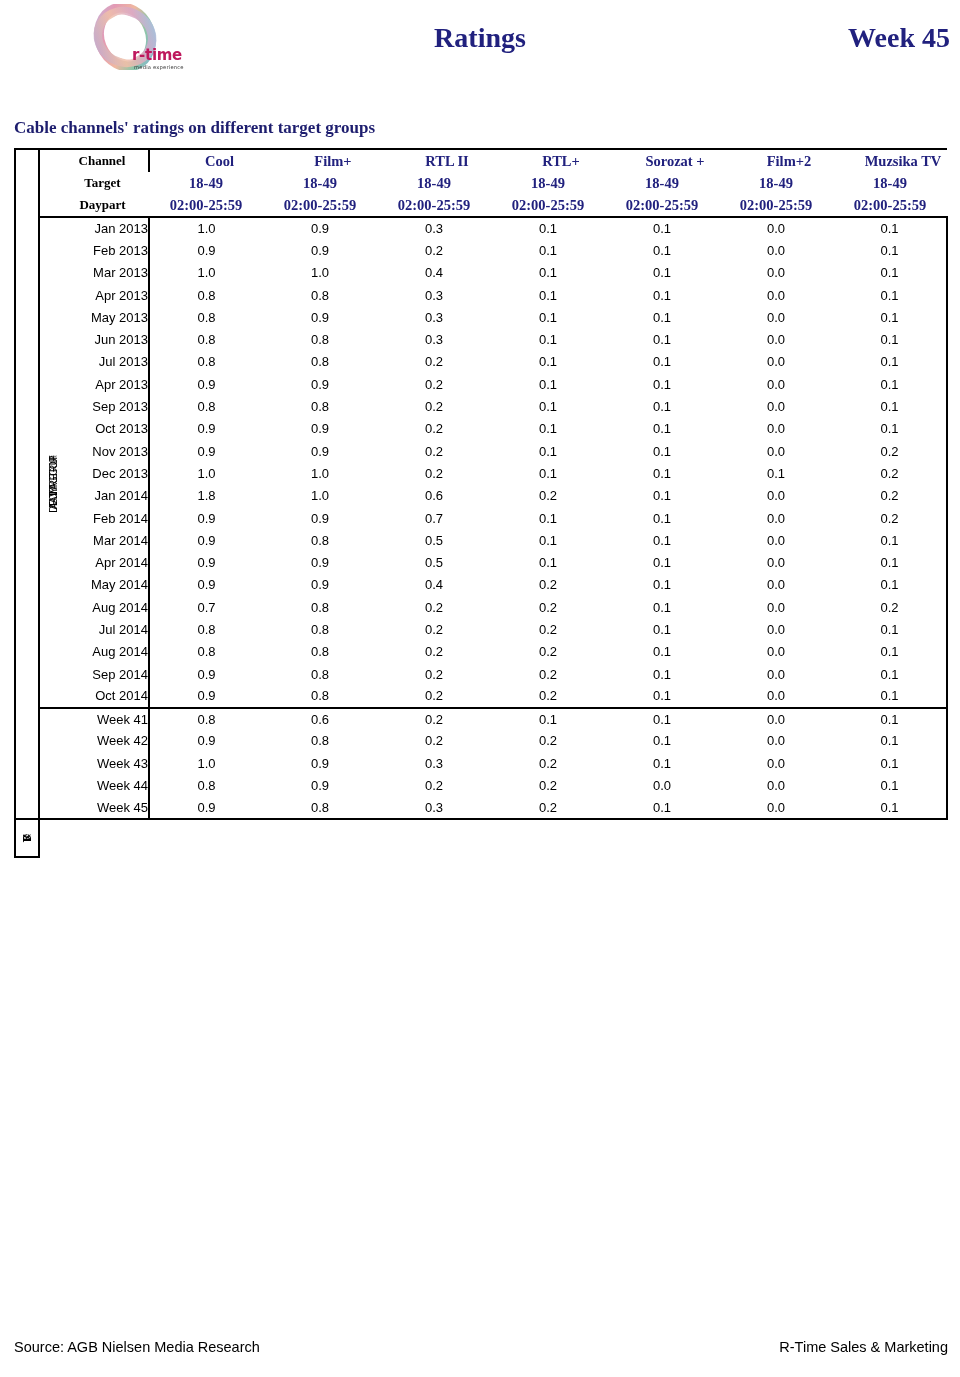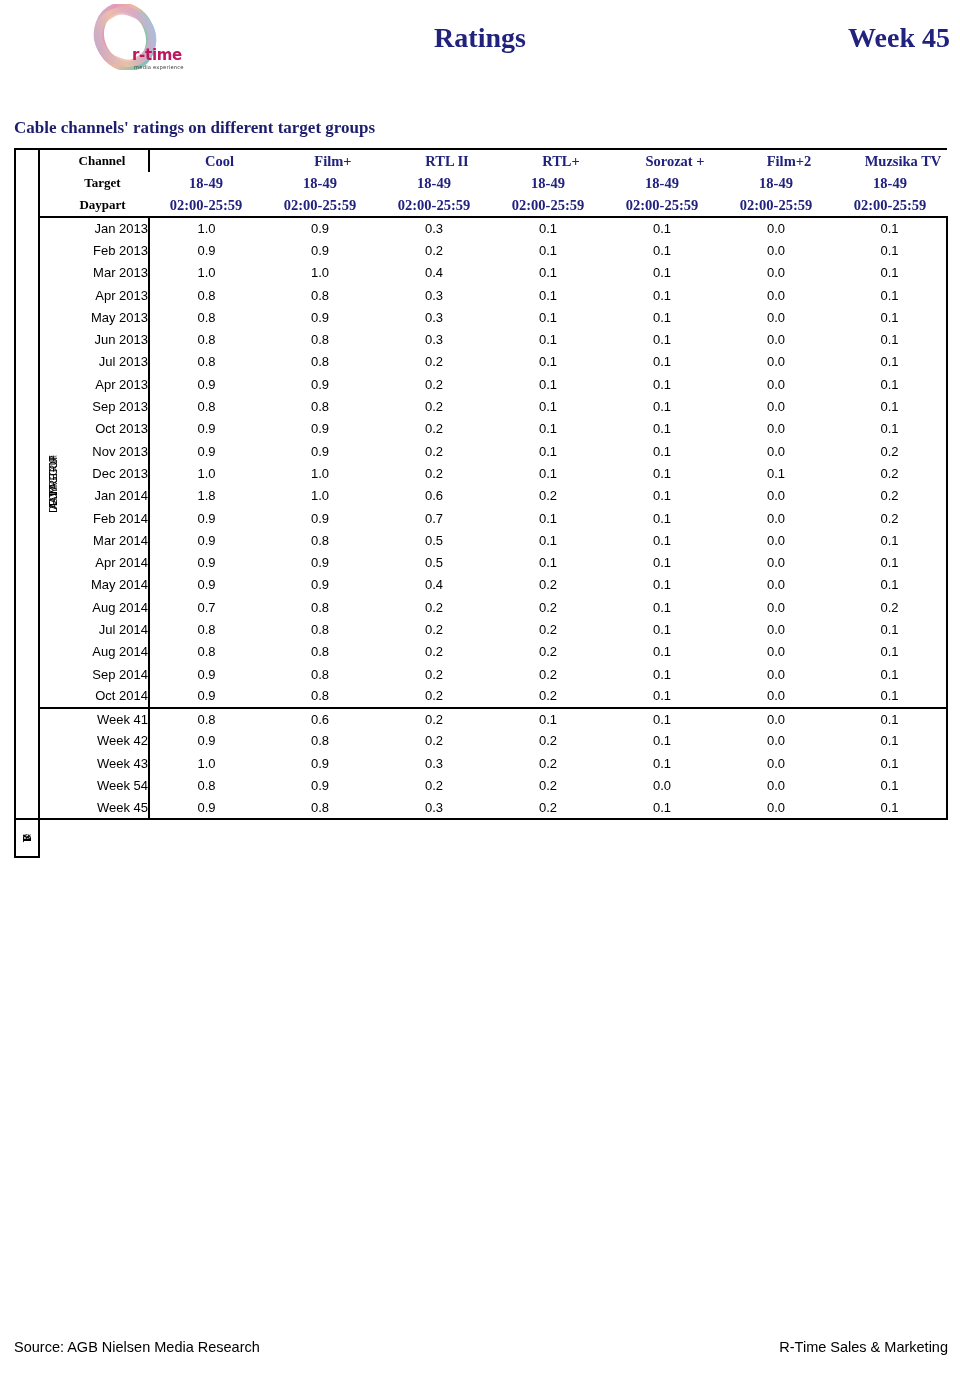--- a/index.html
+++ b/index.html
@@ -508,21 +508,21 @@
           <td class="col-label">Week 43</td>
           <td class="val">1.0</td>
           <td class="val">0.9</td>
           <td class="val">0.3</td>
           <td class="val">0.2</td>
           <td class="val">0.1</td>
           <td class="val">0.0</td>
           <td class="val last">0.1</td>
         </tr>
         <tr class="data-row">
-          <td class="col-label">Week 54</td>
+          <td class="col-label">Week 44</td>
           <td class="val">0.8</td>
           <td class="val">0.9</td>
           <td class="val">0.2</td>
           <td class="val">0.2</td>
           <td class="val">0.0</td>
           <td class="val">0.0</td>
           <td class="val last">0.1</td>
         </tr>
         <tr class="data-row end-row">
           <td class="col-label">Week 45</td>

